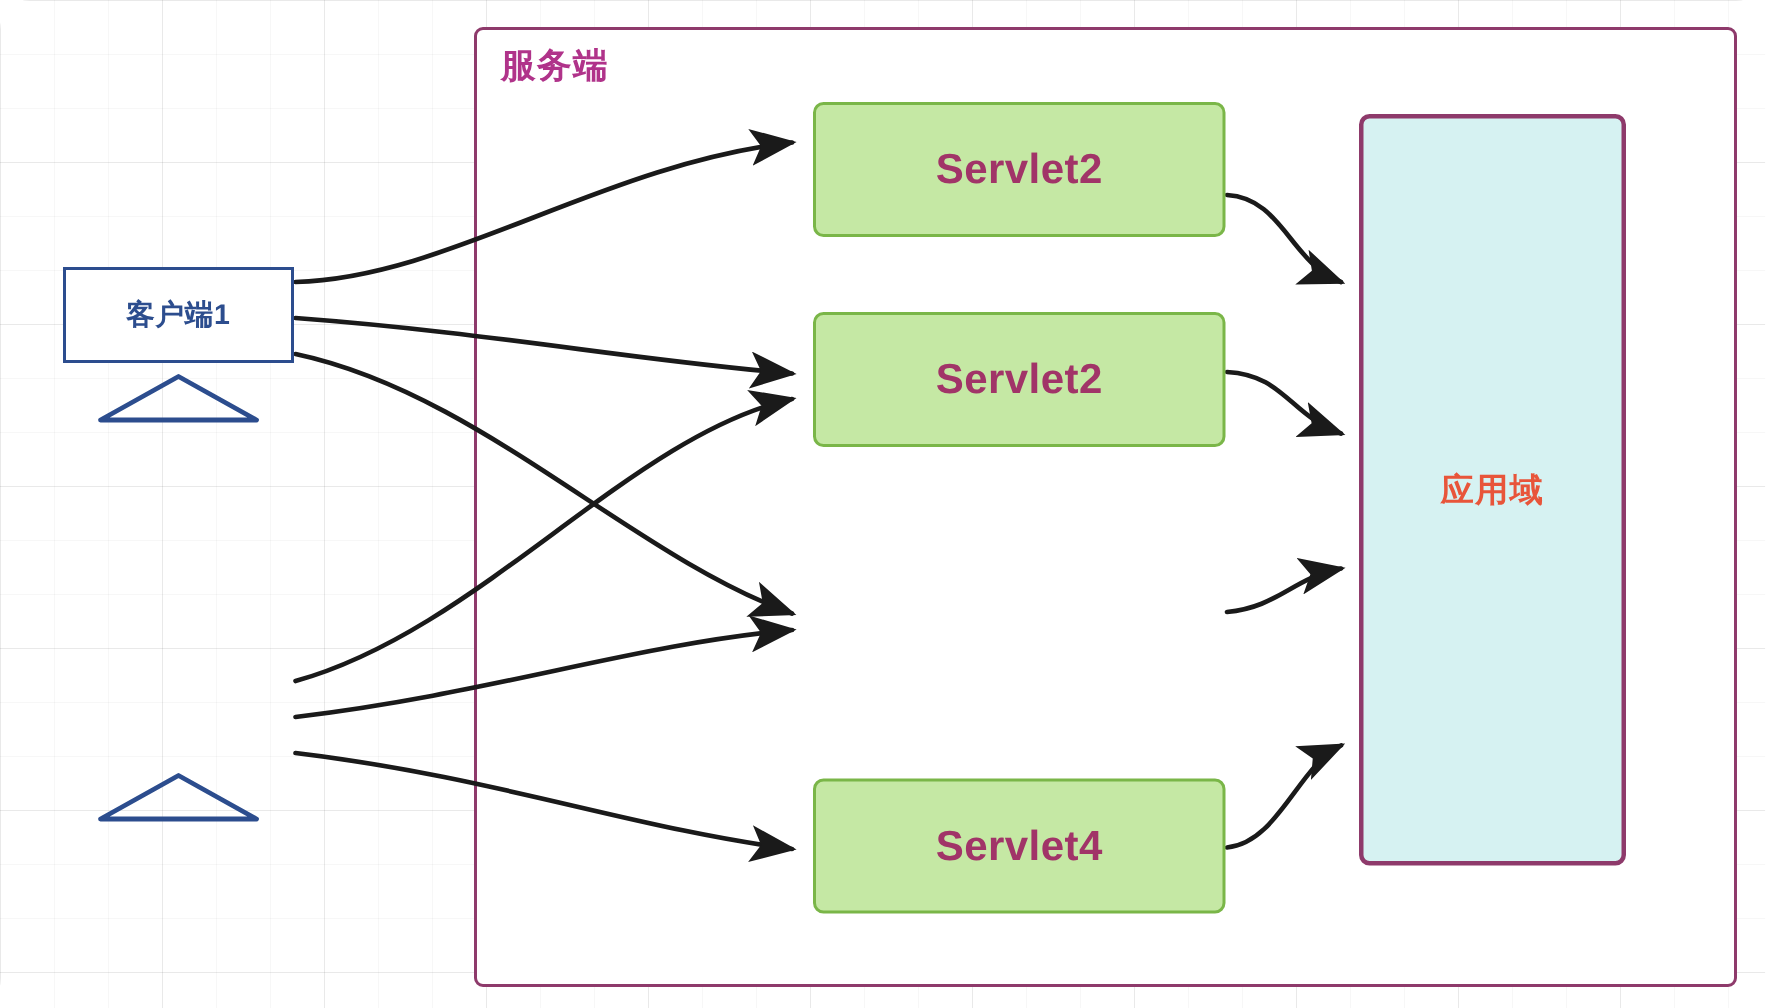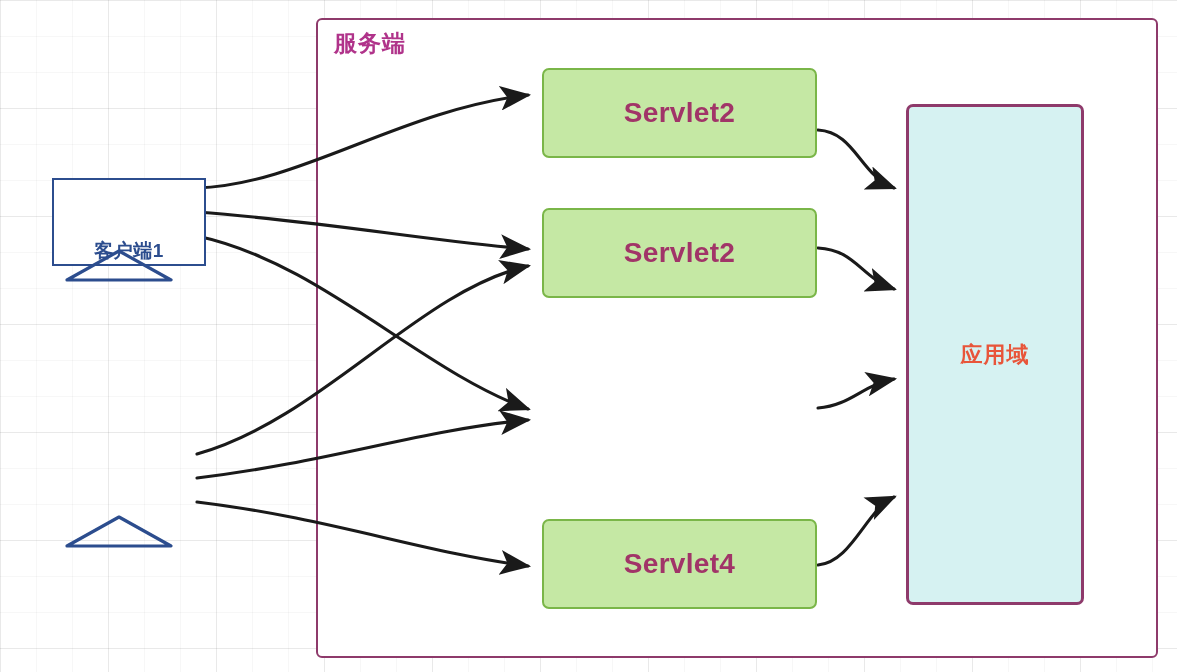--- a/index.html
+++ b/index.html
@@ -14,20 +14,21 @@
     overflow: hidden;
     background-color: #ffffff;
     background-image:
       linear-gradient(to right, rgba(0,0,0,0.030) 1px, transparent 1px),
       linear-gradient(to bottom, rgba(0,0,0,0.030) 1px, transparent 1px),
       linear-gradient(to right, rgba(0,0,0,0.055) 1px, transparent 1px),
       linear-gradient(to bottom, rgba(0,0,0,0.055) 1px, transparent 1px);
     background-size: 36px 36px, 36px 36px, 108px 108px, 108px 108px;
     background-position: 0 0, 0 0, 0 0, 0 0;
     font-family: "Liberation Sans", "DejaVu Sans", sans-serif;
+    border-radius: 20px;
   }
   #edge-layer {
     position: absolute;
     left: 0; top: 0;
     width: 1177px;
     height: 672px;
     pointer-events: none;
   }
 
   
@@ -50,28 +51,27 @@
     font-weight: bold;
     color: #b0338a;
     letter-spacing: 1px;
     white-space: nowrap;
   }
 
   
   .client {
     position: absolute;
     width: 154px;
-    height: 88px;
+    height: 64px;
     box-sizing: border-box;
     border: 2.5px solid #2c4d8e;
     background: #ffffff;
     display: flex;
-    align-items: flex-end;
+    align-items: center;
     justify-content: center;
-    margin-left: 10px;
   }
   .client-label {
     font-size: 19px;
     font-weight: bold;
     color: #2c4d8e;
     letter-spacing: 0.5px;
     white-space: nowrap;
   }
   #client-1 { left: 42px; top: 178px; }
   #client-2 { left: 42px; top: 444px; }
@@ -106,21 +106,21 @@
   }
   #servlet-1 { top: 68px; }
   #servlet-2 { top: 208px; }
   #servlet-3 { top: 366px; }
   #servlet-4 { top: 519px; }
 
   
   .app-domain {
     position: absolute;
     left: 906px;
-    top: 104px;
+    top: 76px;
     width: 178px;
     height: 501px;
     box-sizing: border-box;
     border: 3px solid #8e3a6b;
     border-radius: 7px;
     background: #d6f2f2;
     display: flex;
     align-items: center;
     justify-content: center;
     text-align: center;

